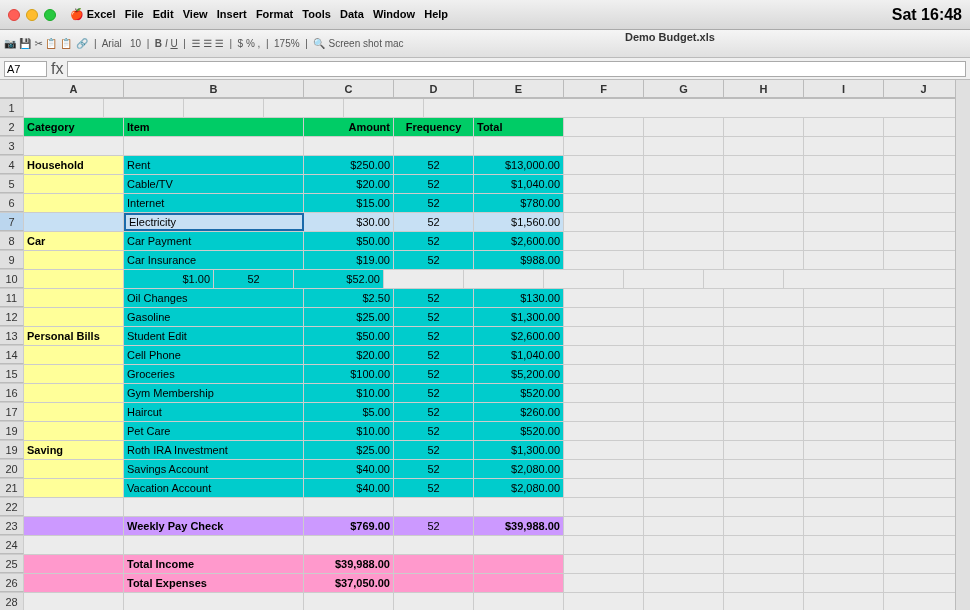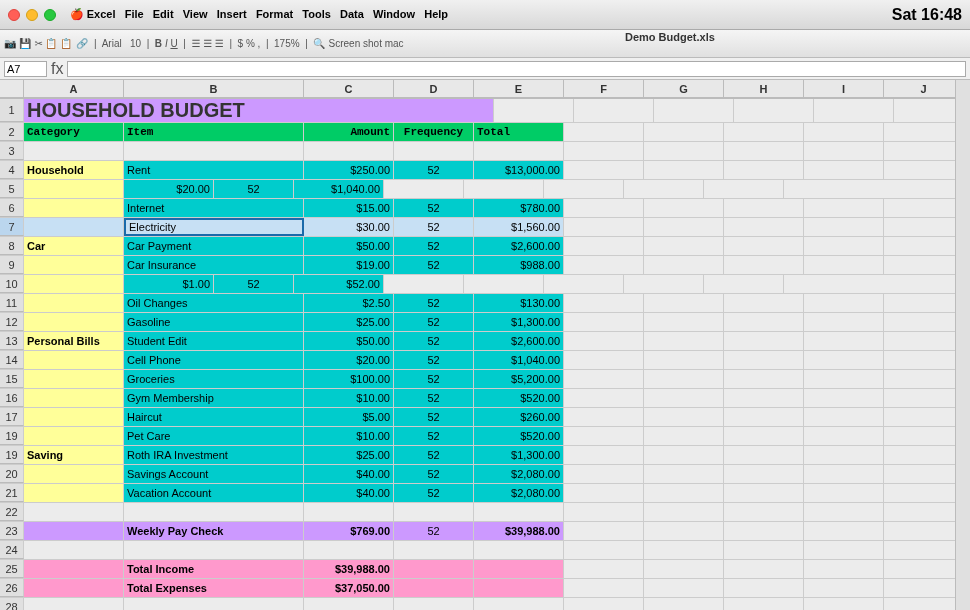--- a/index.html
+++ b/index.html
@@ -42,21 +42,21 @@
     .col-d { width: 80px; min-width: 80px; }
     .col-e { width: 90px; min-width: 90px; }
     .col-f { width: 80px; min-width: 80px; }
     .col-g { width: 80px; min-width: 80px; }
     .col-h { width: 80px; min-width: 80px; }
     .col-i { width: 80px; min-width: 80px; }
     .col-j { width: 80px; min-width: 80px; }
 
     
     .bg-title { background: #cc99ff; }
-    .bg-header { background: #00cc66; font-family: Liberation Mono, monospace; }
+    .bg-header { background: #00cc66; }
     .bg-household { background: #ffff99; }
     .bg-teal { background: #00cccc; }
     .bg-paycheck { background: #cc99ff; }
     .bg-summary { background: #ff99cc; }
     .bg-selected { background: #c7e0f4; }
 
     .font-bold { font-weight: bold; }
     .font-large { font-size: 18px; font-weight: bold; }
 
     .scrollbar-right { width: 15px; background: #e0e0e0; border-left: 1px solid #bbb; }
@@ -102,21 +102,20 @@
       <div class="col-header col-e">E</div>
       <div class="col-header col-f">F</div>
       <div class="col-header col-g">G</div>
       <div class="col-header col-h">H</div>
       <div class="col-header col-i">I</div>
       <div class="col-header col-j">J</div>
     </div>
 
     <div class="data-row">
       <div class="cell col-row-num row-header">1</div>
-      <div class="cell col-a bg-title font-large" style="width:470px; min-width:470px; background:#cc99ff; font-size:20px; font-weight:bold; color:#333;">HOUSEHOLD BUDGET</div>
       <div class="cell col-f"></div>
       <div class="cell col-g"></div>
       <div class="cell col-h"></div>
       <div class="cell col-i"></div>
       <div class="cell col-j"></div>
     </div>
 
     <div class="data-row">
       <div class="cell col-row-num row-header">2</div>
       <div class="cell col-a bg-header font-bold">Category</div>
@@ -155,20 +154,21 @@
       <div class="cell col-f"></div>
       <div class="cell col-g"></div>
       <div class="cell col-h"></div>
       <div class="cell col-i"></div>
       <div class="cell col-j"></div>
     </div>
 
     <div class="data-row">
       <div class="cell col-row-num row-header">5</div>
       <div class="cell col-a bg-household"></div>
+      <div class="cell col-b bg-teal">Cable/TV</div>
       <div class="cell col-c bg-teal cell-right">$20.00</div>
       <div class="cell col-d bg-teal cell-center">52</div>
       <div class="cell col-e bg-teal cell-right">$1,040.00</div>
       <div class="cell col-f"></div>
       <div class="cell col-g"></div>
       <div class="cell col-h"></div>
       <div class="cell col-i"></div>
       <div class="cell col-j"></div>
     </div>
 

